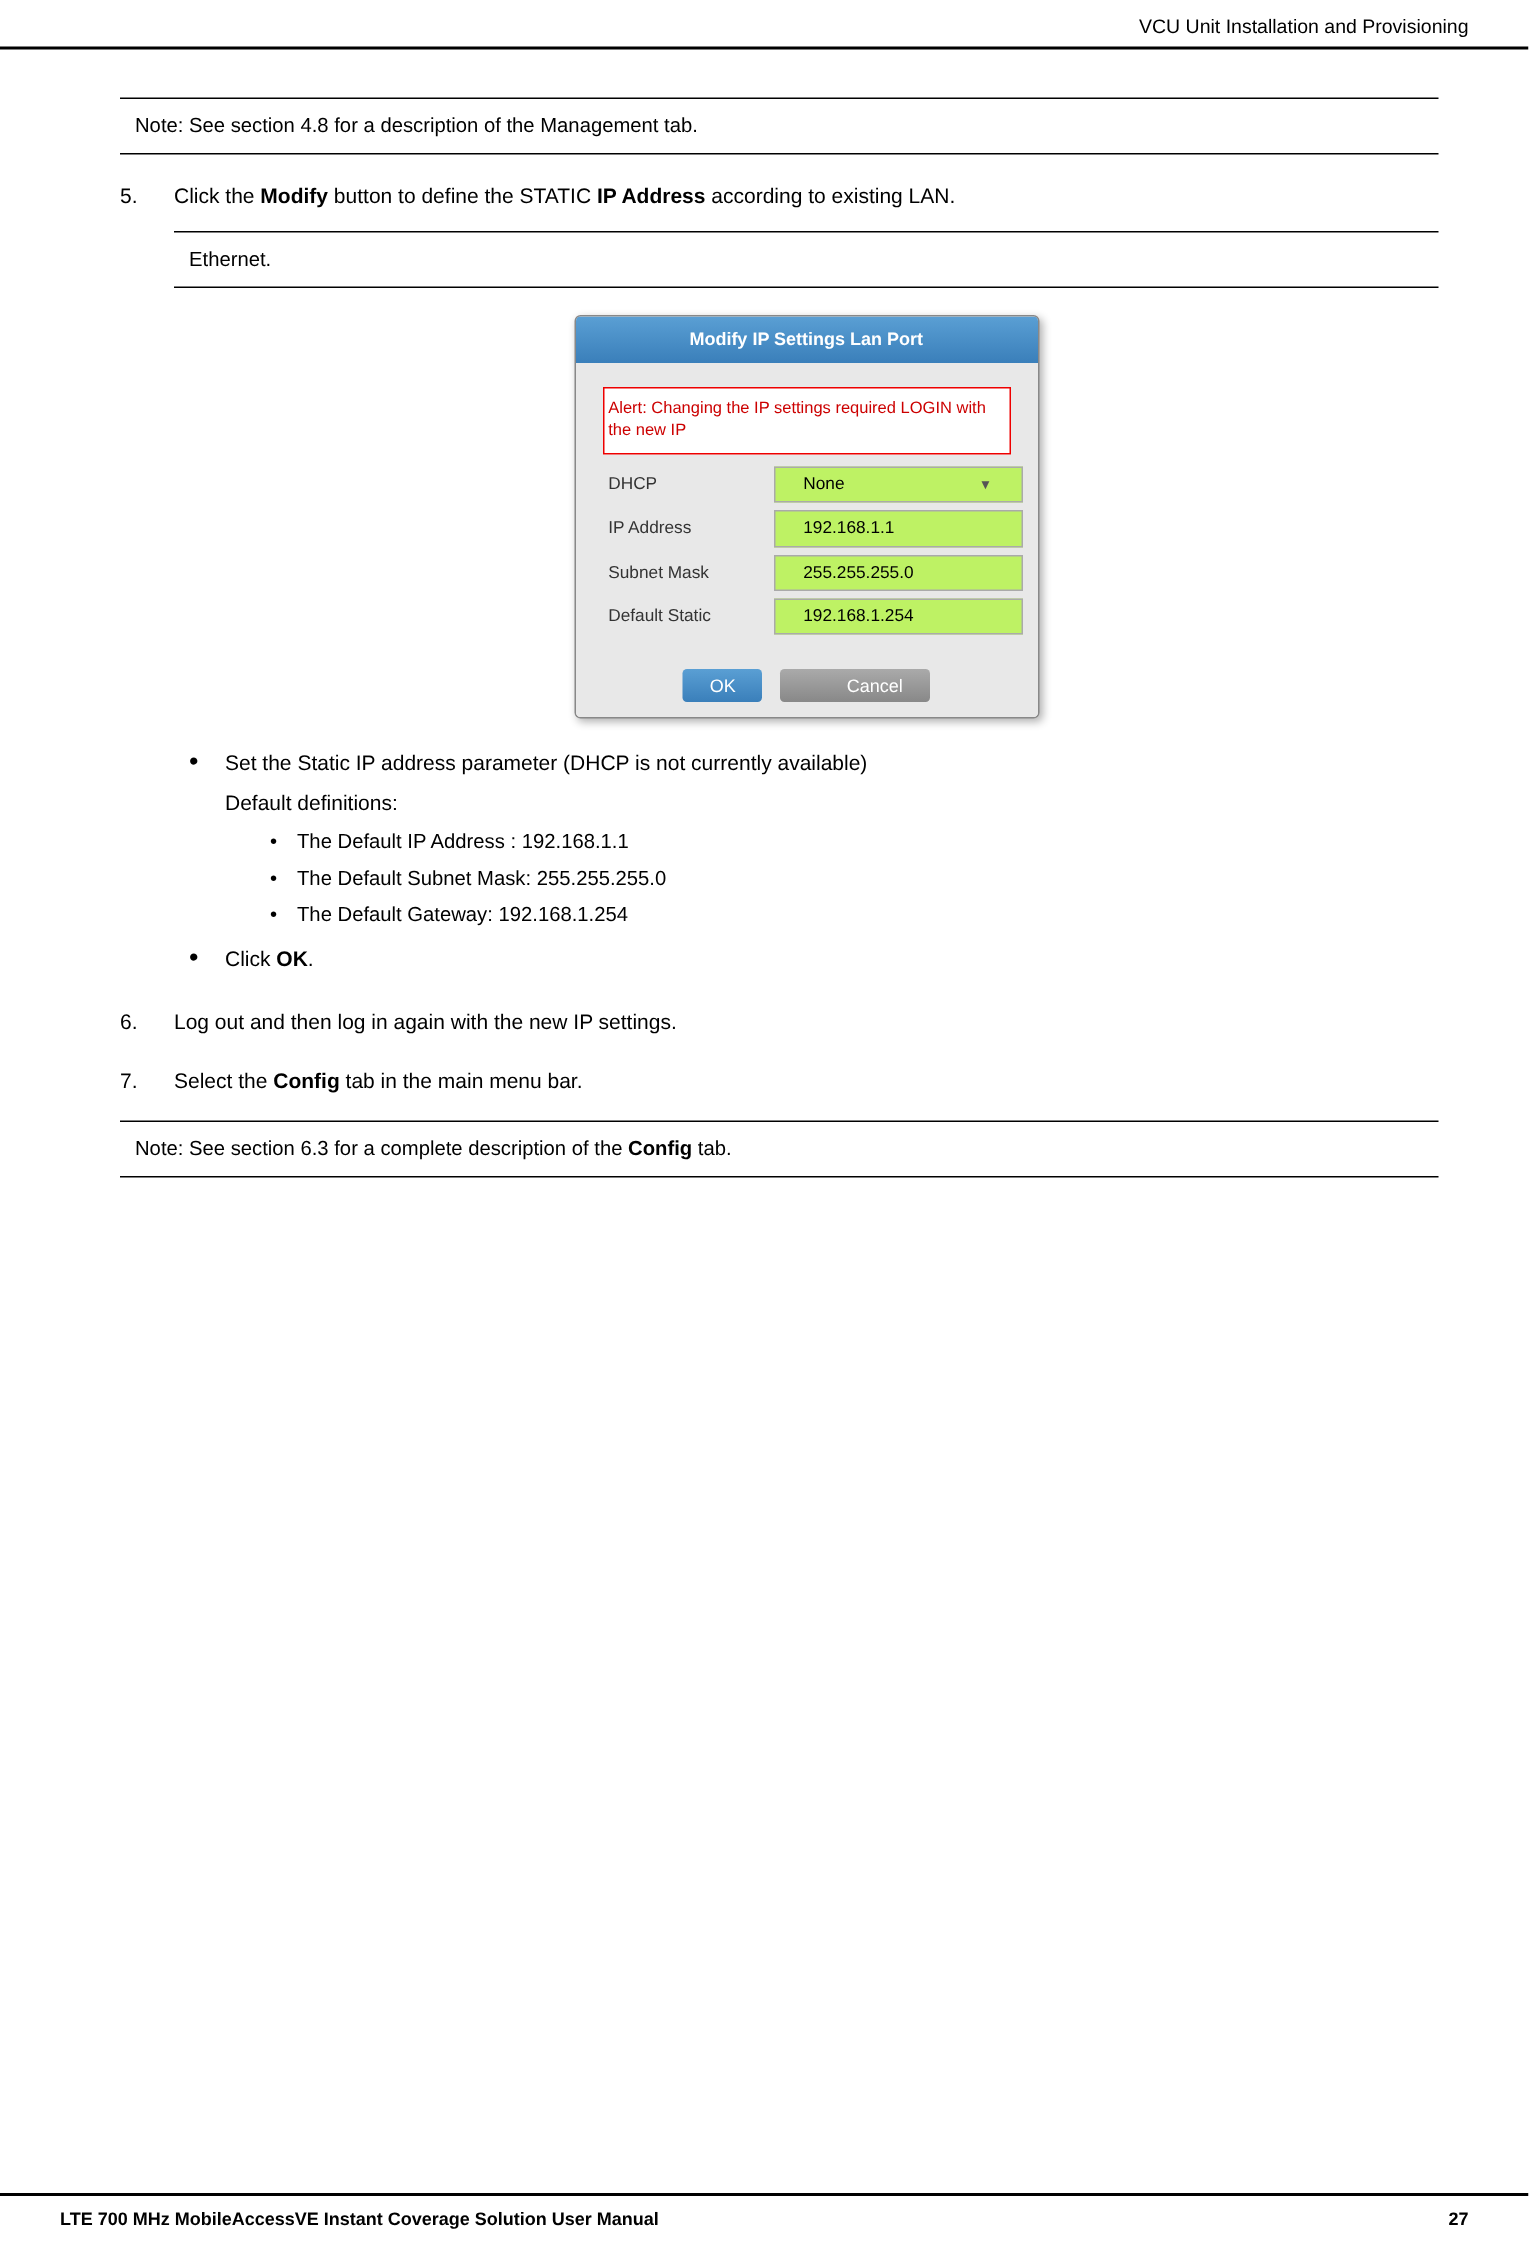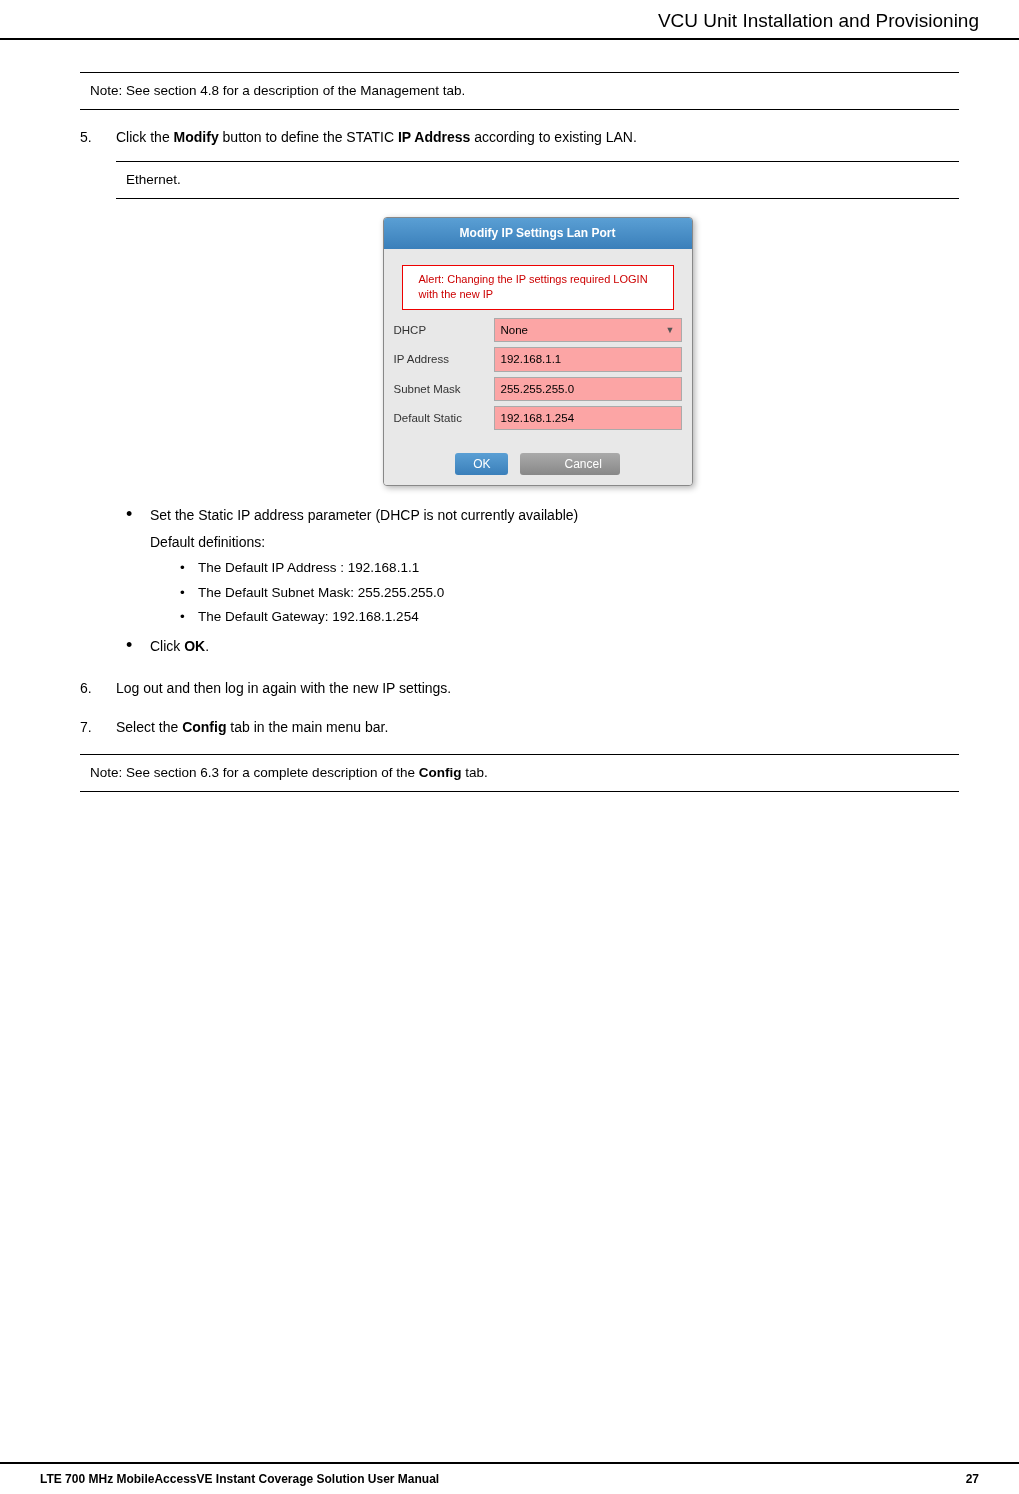--- a/index.html
+++ b/index.html
@@ -10,21 +10,21 @@
       background: #fff;
       width: 1019px;
       min-height: 1494px;
       position: relative;
     }
     .page-header {
       display: flex;
       justify-content: flex-end;
       padding: 10px 40px 6px 40px;
       border-bottom: 2px solid #000;
-      font-size: 19px;
+      font-size: 13px;
       color: #000;
     }
     .page-content {
       padding: 20px 60px 60px 80px;
     }
     .note-box {
       border-top: 1.5px solid #000;
       border-bottom: 1.5px solid #000;
       padding: 8px 10px;
       margin: 12px 0;
@@ -68,43 +68,44 @@
       font-weight: bold;
       padding: 6px 10px;
       text-align: center;
     }
     .dialog-alert {
       background: #fff;
       border: 1px solid #e00;
       color: #cc0000;
       font-size: 11px;
       margin: 8px;
-      padding: 6px 16px;
+      padding: 6px 3px;
       line-height: 1.4;
     }
     .dialog-body {
       padding: 8px 10px;
       background: #e8e8e8;
     }
     .dialog-row {
       display: flex;
       align-items: center;
       margin: 5px 0;
       font-size: 12px;
     }
     .dialog-label {
-      width: 100px;
+      width: 110px;
       font-size: 11.5px;
       color: #333;
+      margin-left: 12px;
     }
     .dialog-input {
       flex: 1;
-      background: #fca5a5;
+      background: #bef264;
       border: 1px solid #aaa;
-      padding: 2px 6px;
+      padding: 2px 19px;
       font-size: 11.5px;
       display: flex;
       align-items: center;
       justify-content: space-between;
       min-height: 20px;
     }
     .dialog-input .arrow {
       font-size: 9px;
       color: #555;
     }

